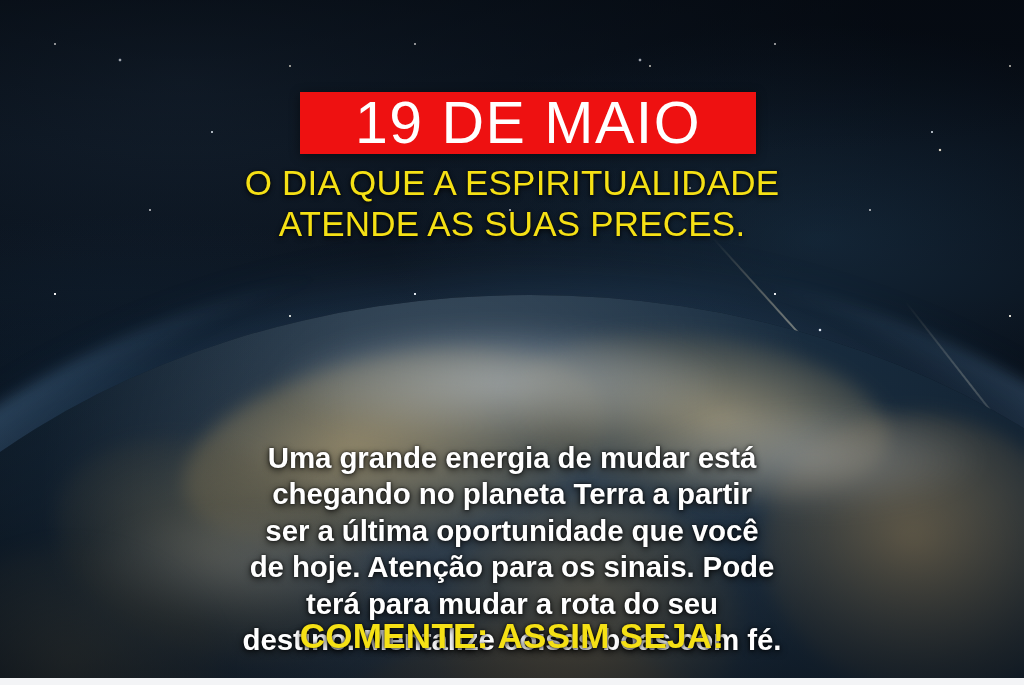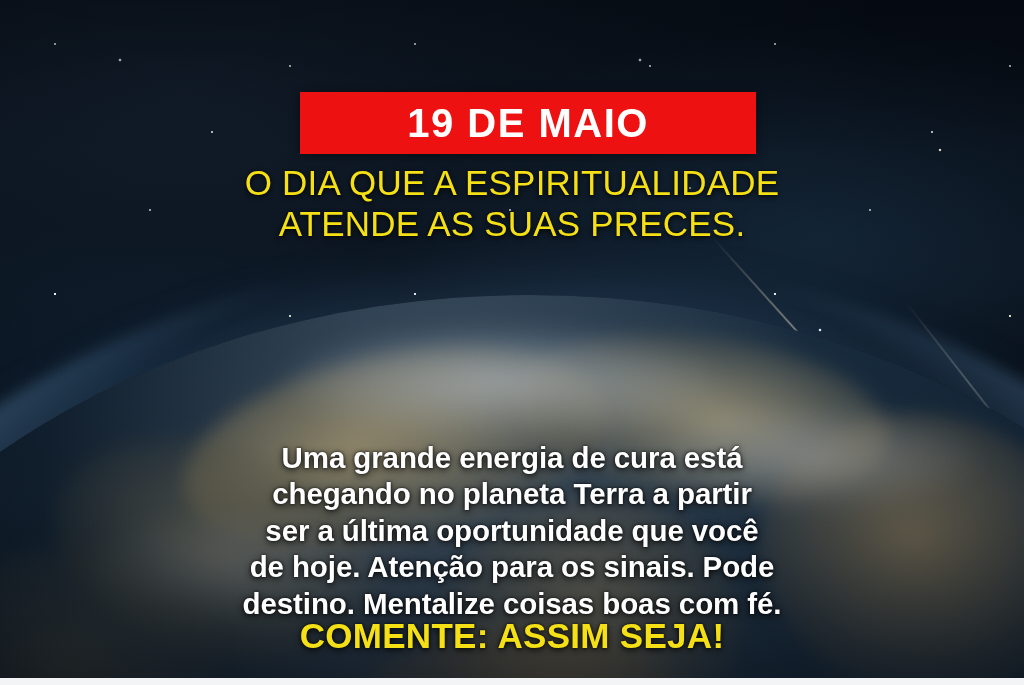--- a/index.html
+++ b/index.html
@@ -213,22 +213,22 @@
     width: 456px;
     height: 62px;
     background: #ee1111;
     display: flex;
     align-items: center;
     justify-content: center;
     box-shadow: 0 2px 10px rgba(0,0,0,.45);
   }
   .date-banner span {
     color: #ffffff;
-    font-size: 40px;
-    font-weight: bold;
+    font-size: 59px;
+    font-weight: normal;
     letter-spacing: 1.5px;
     line-height: 1;
     white-space: nowrap;
   }
 
   .headline {
     position: absolute;
     left: 0;
     right: 0;
     top: 163px;
@@ -323,24 +323,25 @@
     <div class="date-banner">
       <span>19 DE MAIO</span>
     </div>
 
     <div class="headline">
       <span class="hl-line">O DIA QUE A ESPIRITUALIDADE</span>
       <span class="hl-line">ATENDE AS SUAS PRECES.</span>
     </div>
 
     <div class="body-copy">
-      <span class="bc-line">Uma grande energia de cura está</span>
+      <span class="bc-line">Uma grande energia de mudar está</span>
       <span class="bc-line">chegando no planeta Terra a partir</span>
       <span class="bc-line">ser a última oportunidade que você</span>
       <span class="bc-line">de hoje. Atenção para os sinais. Pode</span>
+      <span class="bc-line">terá para mudar a rota do seu</span>
       <span class="bc-line">destino. Mentalize coisas boas com fé.</span>
     </div>
 
     <div class="cta">
       <span>COMENTE: ASSIM SEJA!</span>
     </div>
 
   </div>
 
   <div class="bottom-strip"></div>

